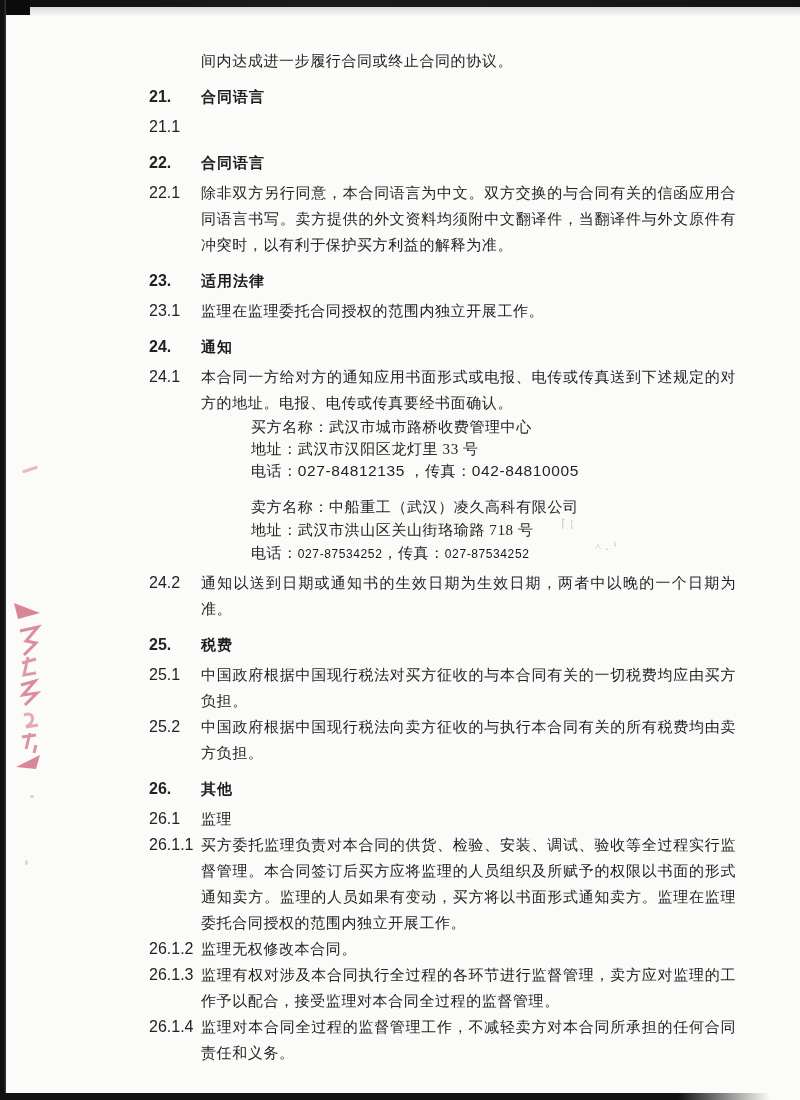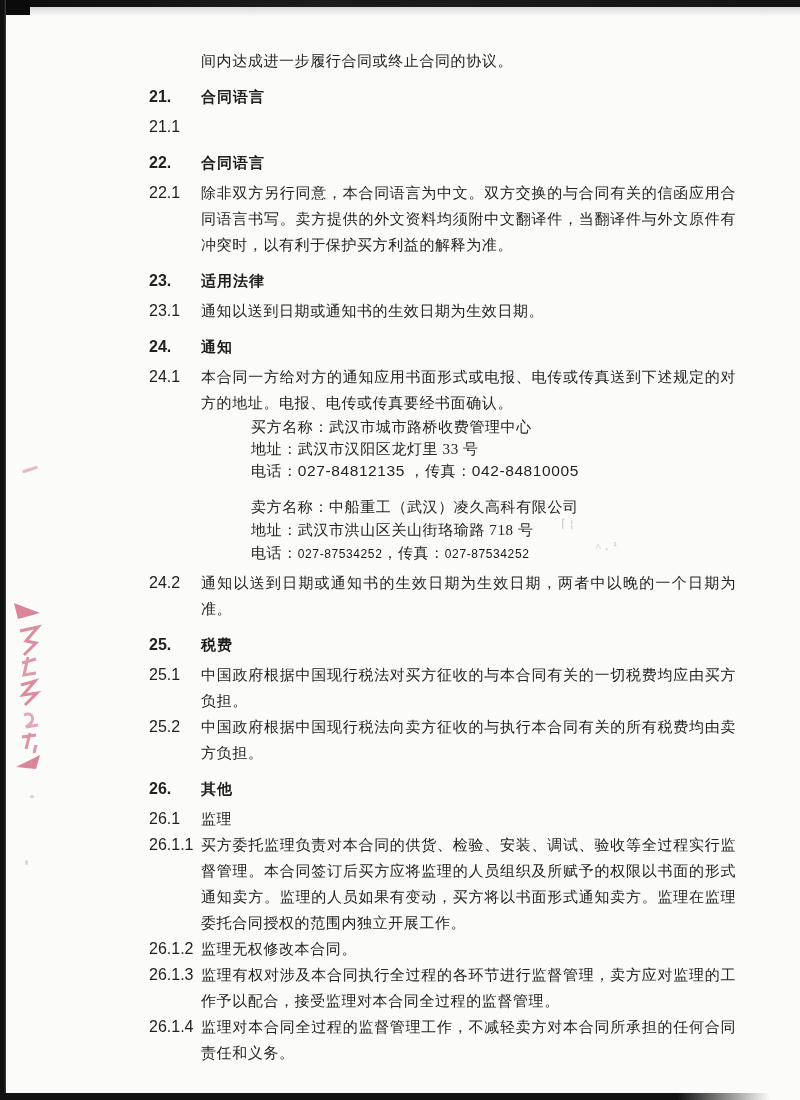--- a/index.html
+++ b/index.html
@@ -109,21 +109,21 @@
     </div>
   </div>
 
   <div class="section">
     <div class="row head">
       <div class="num bold">23.</div>
       <div class="txt bold">适用法律</div>
     </div>
     <div class="row gap2">
       <div class="num">23.1</div>
-      <div class="txt">通知以送到日期或通知书的生效日期为生效日期。</div>
+      <div class="txt">监理在监理委托合同授权的范围内独立开展工作。</div>
     </div>
   </div>
 
   <div class="section">
     <div class="row head">
       <div class="num bold">24.</div>
       <div class="txt bold">通知</div>
     </div>
     <div class="row gap2">
       <div class="num">24.1</div>

